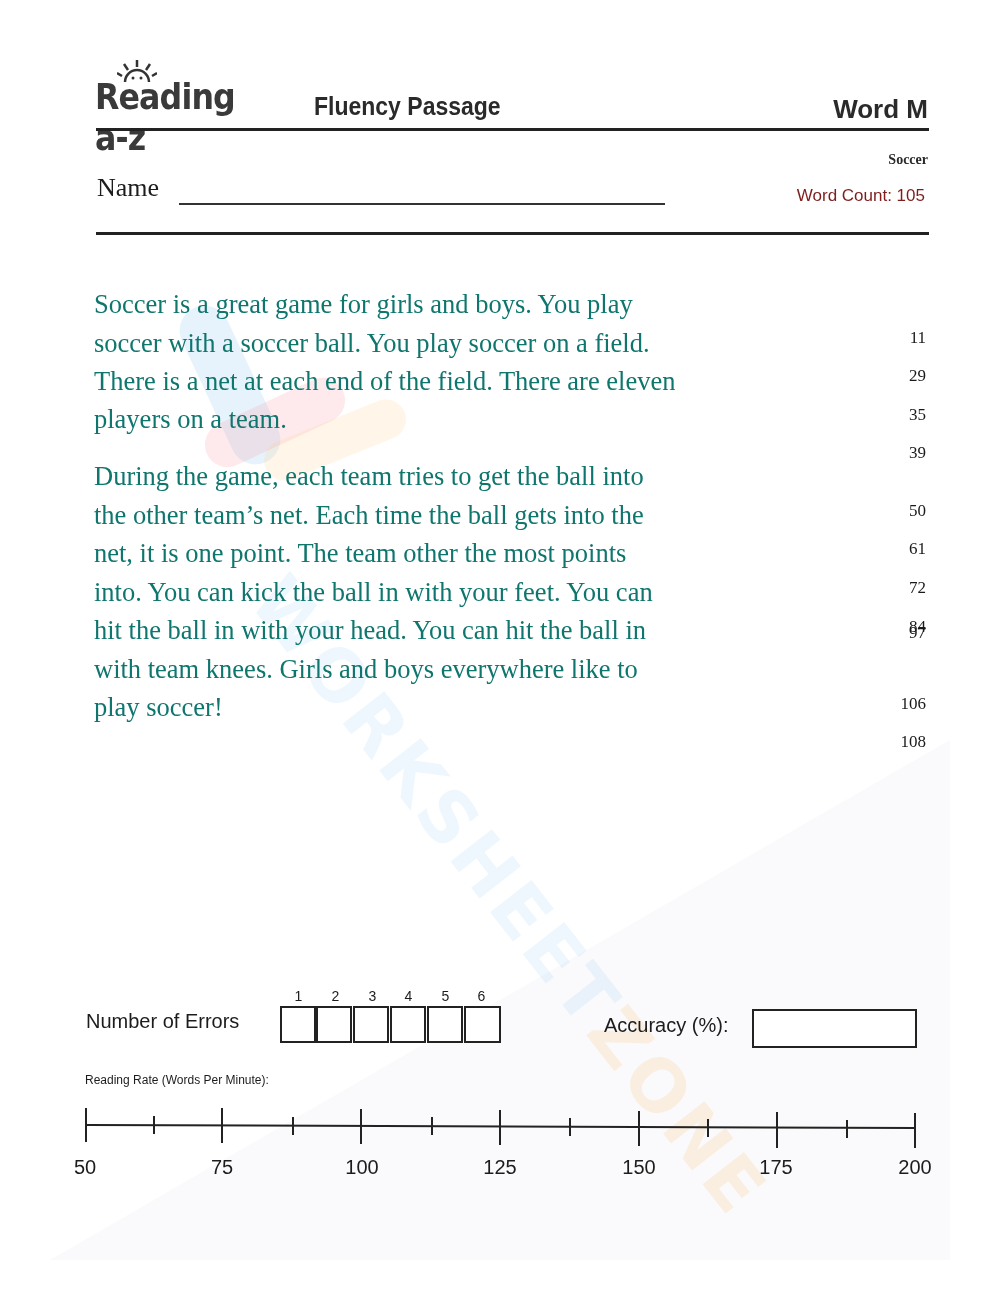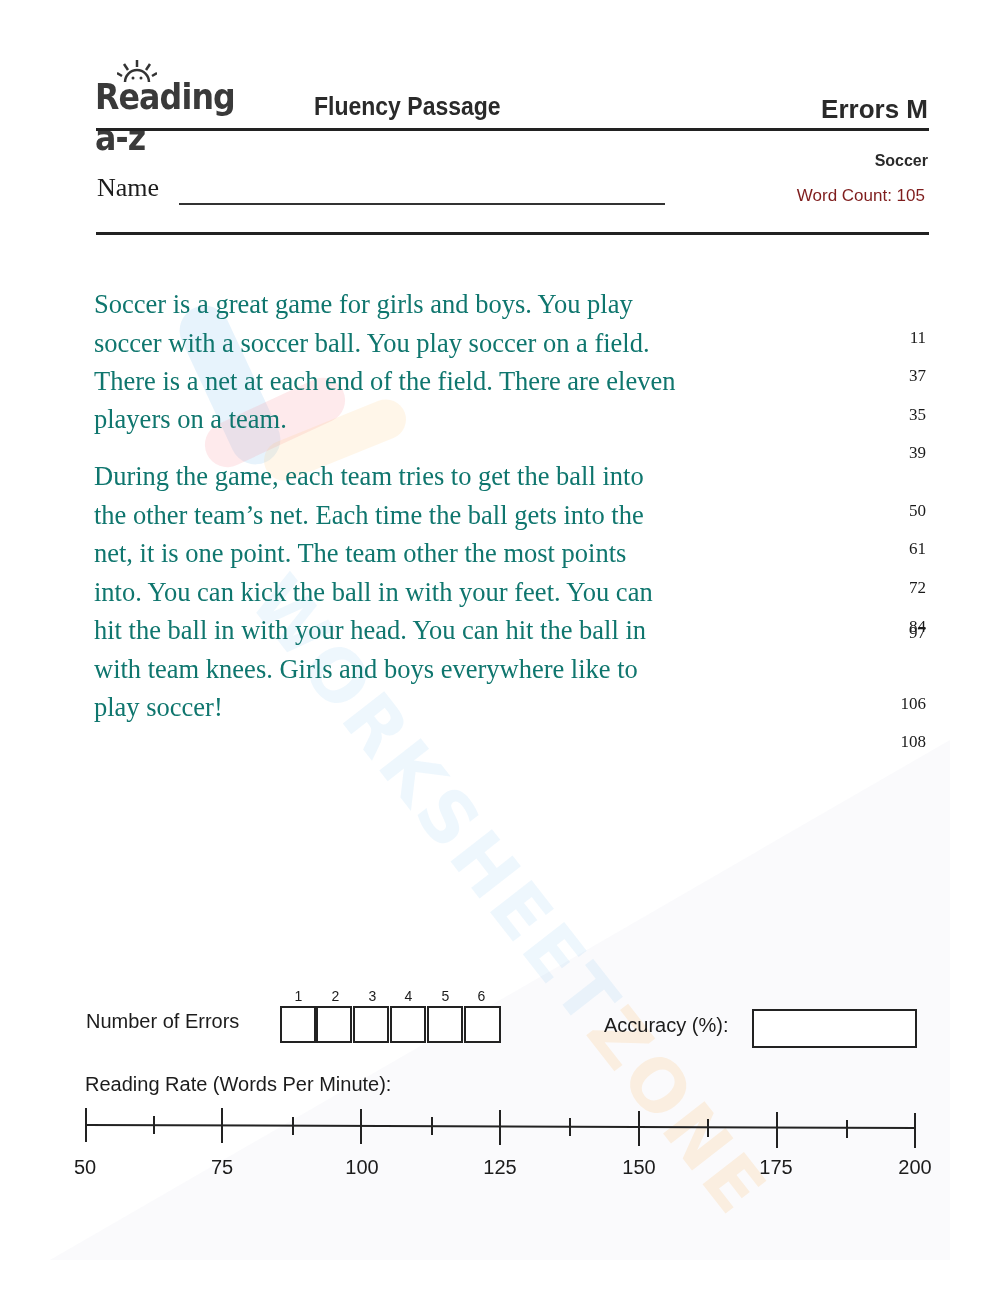--- a/index.html
+++ b/index.html
@@ -28,35 +28,35 @@
   
   .logo { left:95px; top:58px; width:200px; height:70px; }
   .logo-word { position:absolute; left:0; top:18px; font-family:"DejaVu Sans", sans-serif;
     font-weight:bold; font-size:36px; color:#3a3a3a; letter-spacing:-1px; transform:scaleX(0.88); transform-origin:left; }
   .sun { position:absolute; left:22px; top:0; width:40px; height:30px; }
   .fluency { left:314px; top:92px; font-size:25px; font-weight:bold; color:#2a2a2a; transform:scaleX(0.92); transform-origin:left; }
   .level { right:72px; top:94px; font-size:26px; font-weight:bold; color:#2a2a2a; }
   .rule1 { left:96px; top:128px; width:833px; height:3px; background:#222; }
   .name-label { left:97px; top:173px; font-size:26px; color:#1c1c1c;font-family:Liberation Serif, serif; }
   .name-line { left:179px; top:203px; width:486px; height:2px; background:#333; }
-  .title-r { right:72px; top:152px; font-size:16px; font-weight:bold; color:#2a2a2a; }
+  .title-r { right:72px; top:152px; font-size:14px; font-weight:bold; color:#2a2a2a;font-family:Liberation Serif, serif; }
   .wc { right:75px; top:186px; font-size:17px; color:#7f1d1d; }
   .rule2 { left:96px; top:232px; width:833px; height:3px; background:#222; }
 
   
   .line { position:absolute; left:94px; font-family:"Liberation Serif", serif; font-size:26.5px; color:#0f766e; white-space:nowrap; }
   .cnt { position:absolute; right:74px; font-family:"Liberation Serif", serif; font-size:17px; color:#1a1a1a; text-align:right;margin-top:26px; }
 
   
   .err-label { left:86px; top:1010px; font-size:20px; }
   .err-num { position:absolute; top:988px; width:37px; text-align:center; font-size:14px; }
   .err-box { position:absolute; top:1006px; width:36px; height:37px; border:2px solid #222; box-sizing:border-box; background:#fff; }
   .acc-label { left:604px; top:1014px; font-size:20px; }
   .acc-box { left:752px; top:1009px; width:165px; height:39px; border:2px solid #222; box-sizing:border-box; background:#fff; }
-  .rate-label { left:85px; top:1073px; font-size:20px; }
+  .rate-label { left:85px; top:1073px; font-size:12px; }
   .scale { left:80px; top:1100px; width:850px; height:50px; }
   .tick-lbl { position:absolute; top:1156px; font-size:20px; transform:translateX(-50%); }
 </style>
 </head>
 <body>
 
 <div class="wm wm-tri"></div>
 <div class="wm wm-swoosh1"></div>
 <div class="wm wm-swoosh2"></div>
 <div class="wm wm-swoosh3"></div>
@@ -69,34 +69,34 @@
     <line x1="11" y1="12" x2="7" y2="6" stroke="#333" stroke-width="2.5"></line>
     <line x1="29" y1="12" x2="33" y2="6" stroke="#333" stroke-width="2.5"></line>
     <line x1="5" y1="18" x2="0" y2="15" stroke="#333" stroke-width="2.5"></line>
     <line x1="35" y1="18" x2="40" y2="15" stroke="#333" stroke-width="2.5"></line>
     <circle cx="16" cy="20" r="1.5" fill="#333"></circle>
       <circle cx="24" cy="20" r="1.5" fill="#333"></circle>
   </svg>
   <span class="logo-word">Reading a-z</span>
 </div>
 <div class="abs fluency">Fluency Passage</div>
-<div class="abs level">Errors M</div>
+<div class="abs level">Word M</div>
 <div class="abs rule1"></div>
 
 <div class="abs name-label">Name</div>
 <div class="abs name-line"></div>
 <div class="abs title-r">Soccer</div>
 <div class="abs wc">Word Count: 105</div>
 <div class="abs rule2"></div>
 
 <div>
   <div class="line" style="top:289px">Soccer is a great game for girls and boys. You play</div>
   <div class="cnt" style="top:302px">11</div>
   <div class="line" style="top:328px">soccer with a soccer ball. You play soccer on a field.</div>
-  <div class="cnt" style="top:340px">37</div>
+  <div class="cnt" style="top:340px">29</div>
   <div class="line" style="top:366px">There is a net at each end of the field. There are eleven</div>
   <div class="cnt" style="top:379px">35</div>
   <div class="line" style="top:404px">players on a team.</div>
   <div class="cnt" style="top:417px">39</div>
 
   <div class="line" style="top:461px">During the game, each team tries to get the ball into</div>
   <div class="cnt" style="top:475px">50</div>
   <div class="line" style="top:500px">the other team’s net. Each time the ball gets into the</div>
   <div class="cnt" style="top:513px">61</div>
   <div class="line" style="top:538px">net, it is one point. The team other the most points</div>

